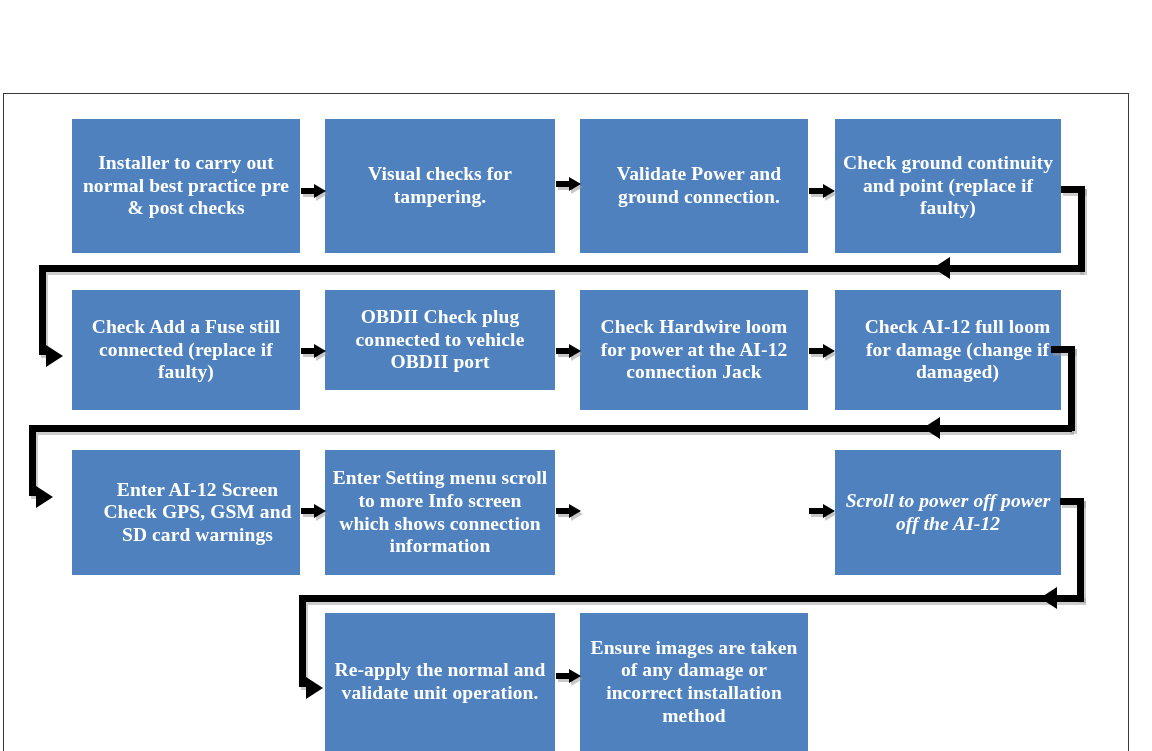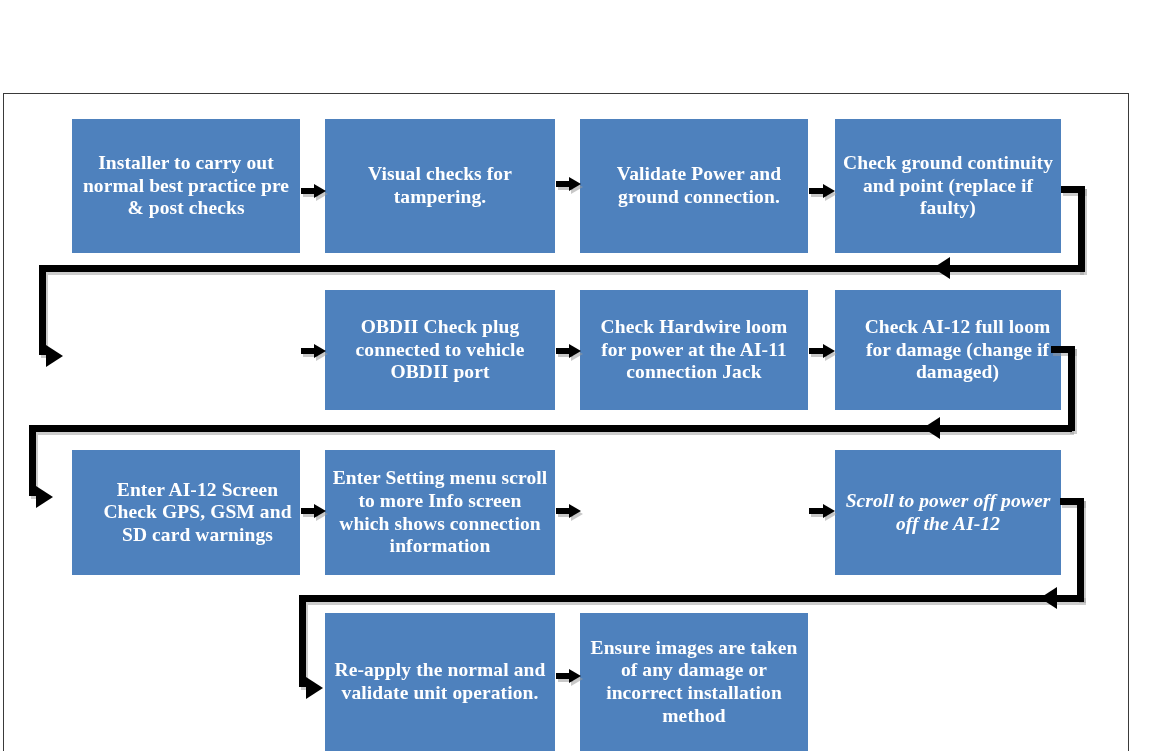--- a/index.html
+++ b/index.html
@@ -85,25 +85,28 @@
   <div class="seg sh" style="left:48px;top:268px;width:1036px;height:7px;"></div>
   <div class="seg sh" style="left:41px;top:268px;width:7px;height:90px;"></div>
 
   <div class="seg" style="left:1061px;top:186px;width:24px;height:7px;"></div>
   <div class="seg" style="left:1078px;top:186px;width:7px;height:86px;"></div>
   <div class="seg" style="left:46px;top:265px;width:1036px;height:7px;"></div>
   <div class="seg" style="left:39px;top:265px;width:7px;height:90px;"></div>
   <div class="arrowhead-left" style="left:933px;top:257px;"></div>
   <div class="arrowhead-right" style="left:46px;top:345px;"></div>
 
-  <div class="node" style="left:325px;top:290px;width:230px;height:120px;">
+  <div class="node" style="left:72px;top:290px;width:228px;height:120px;">
+    <span>Check Add a Fuse still connected (replace if faulty)</span>
+  </div>
+  <div class="node" style="left:325px;top:290px;width:230px;height:100px;">
     <span>OBDII Check plug connected to vehicle OBDII port</span>
   </div>
   <div class="node" style="left:580px;top:290px;width:228px;height:120px;">
-    <span>Check Hardwire loom for power at the AI-11 connection Jack</span>
+    <span>Check Hardwire loom for power at the AI-12 connection Jack</span>
   </div>
   <div class="node" style="left:835px;top:290px;width:226px;height:120px;padding-left:25px;">
     <span>Check AI-12 full loom for damage (change if damaged)</span>
   </div>
 
   <div class="harrow" style="left:301px;top:344px;width:25px;">
     <div class="shadow-shaft" style="width:15px;"></div>
     <div class="shadow-head" style="left:15px;"></div>
     <div class="shaft" style="width:13px;"></div>
     <div class="head" style="left:13px;"></div>

